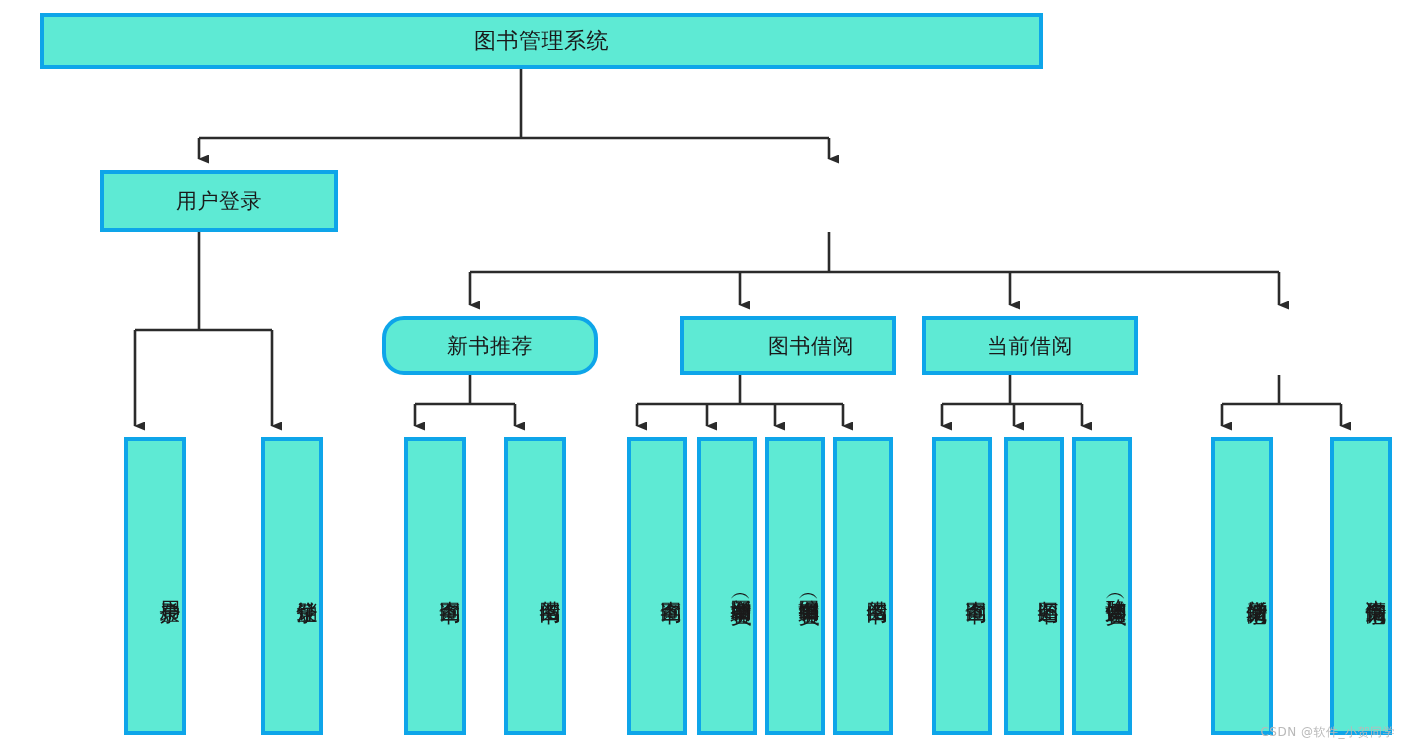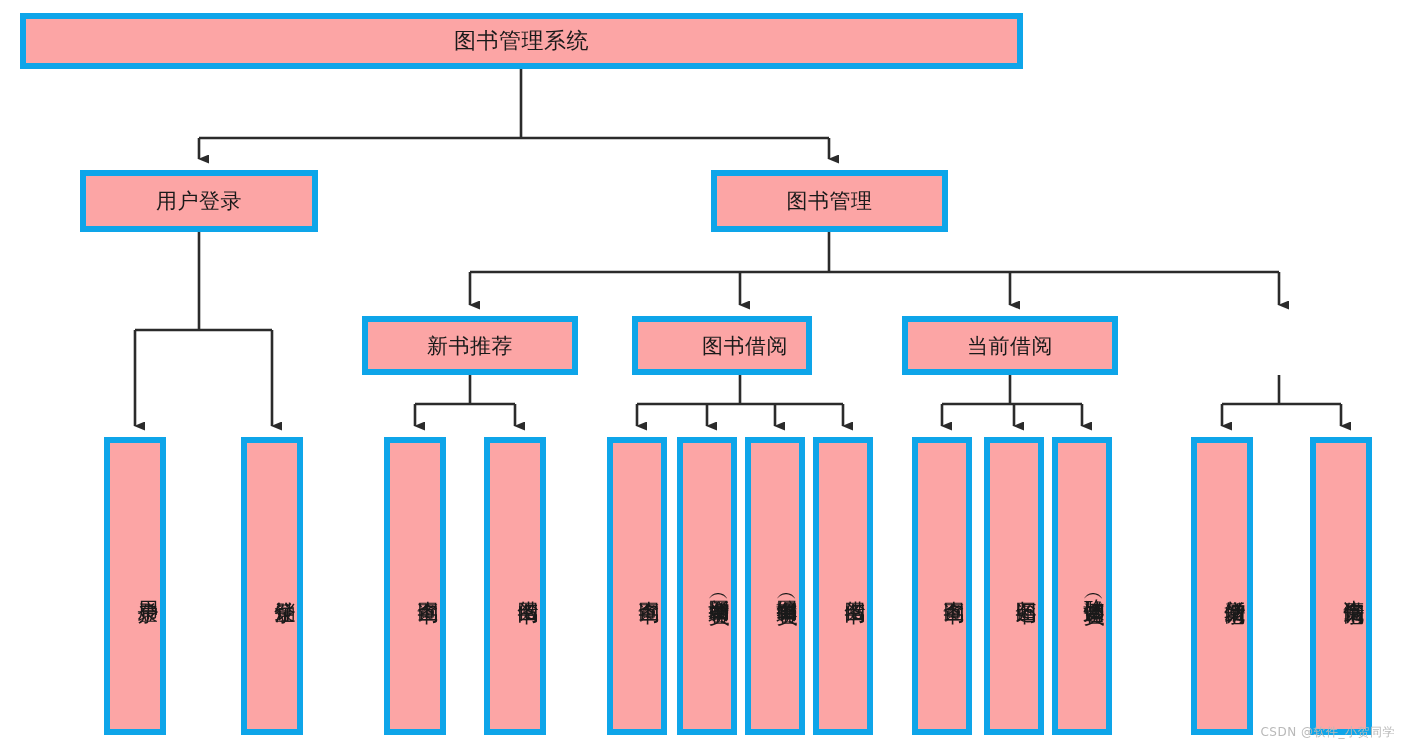--- a/index.html
+++ b/index.html
@@ -22,27 +22,28 @@
     position: absolute;
     left: 0;
     top: 0;
     width: 1405px;
     height: 747px;
     pointer-events: none;
   }
   .node {
     position: absolute;
     box-sizing: border-box;
-    background: #fca5a5;
-    border: 6px solid #0ea5e9;
+    background: #5eead4;
+    border: 4px solid #0ea5e9;
     display: flex;
     align-items: center;
     justify-content: center;
     color: #1a1a1a;
     z-index: 2;
+    margin-left: 20px;
   }
   .node.horizontal {
     writing-mode: horizontal-tb;
     font-size: 21px;
     letter-spacing: 0.5px;
   }
   .node.vertical {
     writing-mode: vertical-rl;
     text-orientation: upright;
     font-size: 21px;
@@ -111,28 +112,25 @@
       </g>
   </svg>
 
   <div class="node horizontal root" style="left: 20px; top: 13px; width: 1003px; height: 56px;">
       <span>图书管理系统</span>
     </div>
 
   <div class="node horizontal" style="left: 80px; top: 170px; width: 238px; height: 62px;">
       <span>用户登录</span>
     </div>
-  <div class="node horizontal" style="left: 711px; top: 170px; width: 237px; height: 62px;">
-      <span>图书管理</span>
-    </div>
 
-  <div class="node horizontal" style="left: 362px; top: 316px; width: 216px; height: 59px;">
+  <div class="node horizontal" style="left: 362px; top: 316px; width: 216px; height: 59px; border-radius: 22px;">
       <span>新书推荐</span>
     </div>
-  <div class="node horizontal" style="left: 632px; top: 316px; width: 180px; height: 59px; padding-left: 46px;">
+  <div class="node horizontal" style="left: 660px; top: 316px; width: 216px; height: 59px; padding-left: 46px;">
       <span>图书借阅</span>
     </div>
   <div class="node horizontal" style="left: 902px; top: 316px; width: 216px; height: 59px; align-items: center;">
       <span>当前借阅</span>
     </div>
 
   <div class="node vertical" style="left: 104px; top: 437px; width: 62px; height: 298px;">
       <span class="vtext">用户登录</span>
     </div>
   <div class="node vertical" style="left: 241px; top: 437px; width: 62px; height: 298px;">

